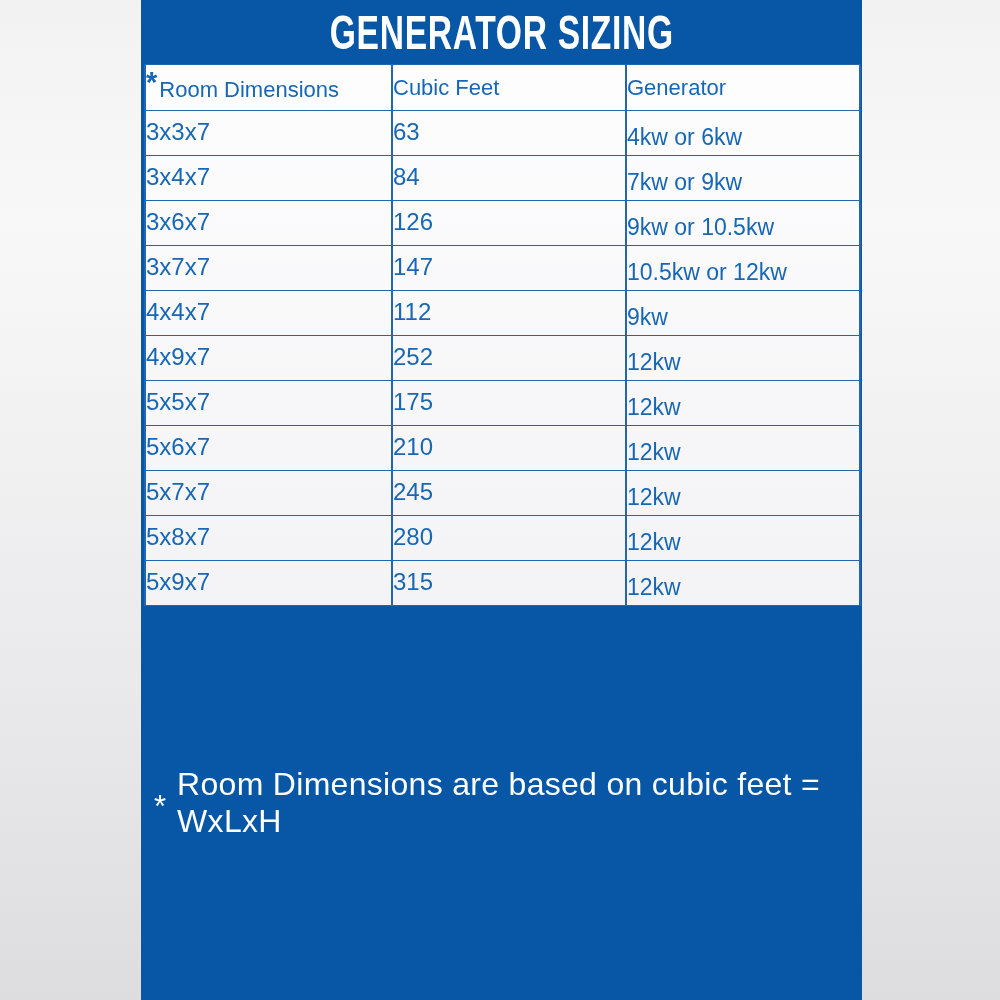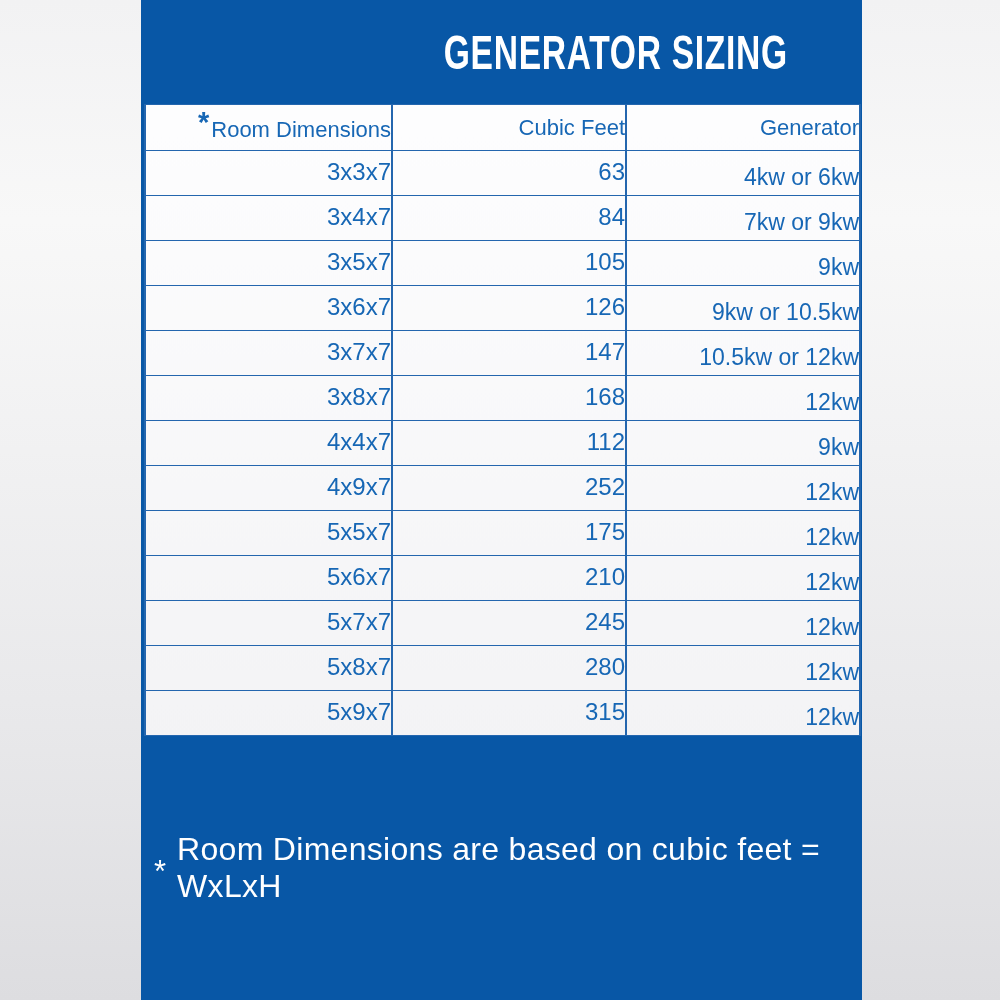--- a/index.html
+++ b/index.html
@@ -13,34 +13,34 @@
   body{font-family:"Liberation Sans",sans-serif;}
   .page{
     position:relative;width:1000px;height:1000px;overflow:hidden;
     background:linear-gradient(180deg,#f2f2f3 0%,#f8f8f8 22%,#f1f1f2 45%,#e9e9eb 70%,#dddde0 100%);
   }
   .panel{
     position:absolute;left:141px;top:0;width:721px;height:1000px;
     background:var(--panel-blue);
     display:flex;flex-direction:column;
   }
-  .title-bar{height:104px;flex:0 0 auto;display:flex;align-items:center;justify-content:flex-end;}
+  .title-bar{height:64px;flex:0 0 auto;display:flex;align-items:center;justify-content:center;}
   .title{
     color:var(--title-white);font-size:48px;font-weight:700;letter-spacing:1px;
     white-space:nowrap;transform:scaleX(0.70);transform-origin:center;
   }
   .sizing-table{
     flex:0 0 auto;margin:0 3px;width:715px;
     border-collapse:collapse;table-layout:fixed;
     background:linear-gradient(180deg,#fdfdfe 0%,#f3f3f5 100%);
   }
   .sizing-table th,.sizing-table td{
     border:2px solid var(--grid-blue);
     border-top-width:1.5px;border-bottom-width:1.5px;
-    text-align:right;vertical-align:middle;
+    text-align:left;vertical-align:middle;
     color:var(--text-blue);font-weight:400;
   }
   .sizing-table thead th{height:46px;font-size:22px;}
   .sizing-table tbody td{height:45px;font-size:24px;}
   .sizing-table tbody td.col2{font-size:23px;padding-top:8px;}
   .sizing-table tbody td.col0,.sizing-table tbody td.col1{padding-bottom:2px;}
   .hdr-asterisk{
     display:inline-block;font-size:29px;font-weight:700;
     position:relative;top:-5px;margin-right:2px;
   }
@@ -79,38 +79,28 @@
             <td class="col0">3x3x7</td>
             <td class="col1">63</td>
             <td class="col2">4kw or 6kw</td>
           </tr>
           <tr>
             <td class="col0">3x4x7</td>
             <td class="col1">84</td>
             <td class="col2">7kw or 9kw</td>
           </tr>
           <tr>
-            <td class="col0">3x5x7</td>
-            <td class="col1">105</td>
-            <td class="col2">9kw</td>
-          </tr>
-          <tr>
             <td class="col0">3x6x7</td>
             <td class="col1">126</td>
             <td class="col2">9kw or 10.5kw</td>
           </tr>
           <tr>
             <td class="col0">3x7x7</td>
             <td class="col1">147</td>
             <td class="col2">10.5kw or 12kw</td>
-          </tr>
-          <tr>
-            <td class="col0">3x8x7</td>
-            <td class="col1">168</td>
-            <td class="col2">12kw</td>
           </tr>
           <tr>
             <td class="col0">4x4x7</td>
             <td class="col1">112</td>
             <td class="col2">9kw</td>
           </tr>
           <tr>
             <td class="col0">4x9x7</td>
             <td class="col1">252</td>
             <td class="col2">12kw</td>

